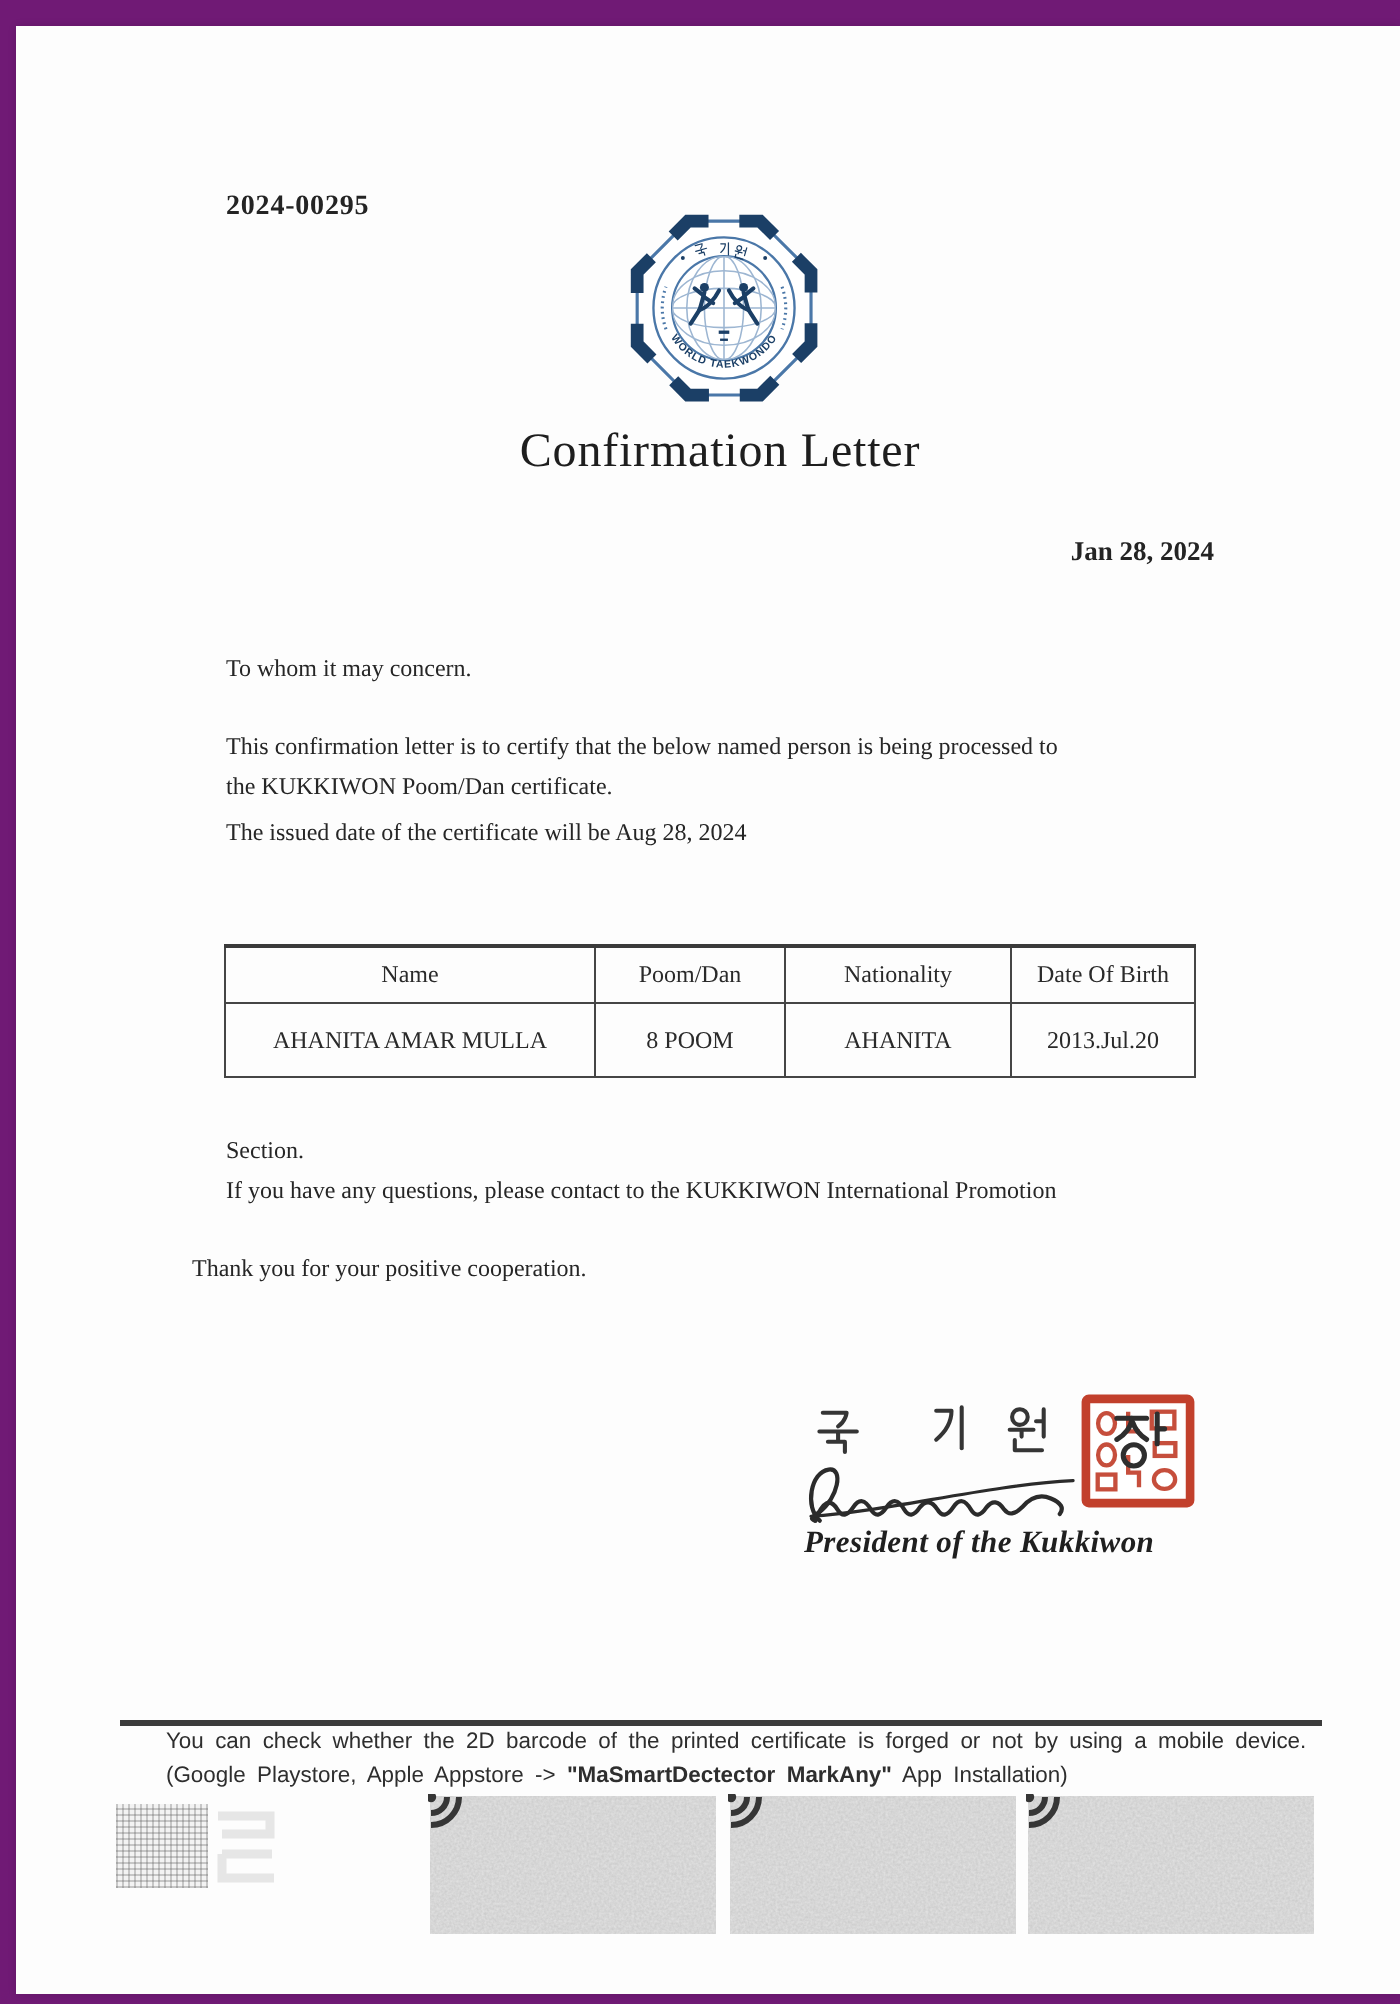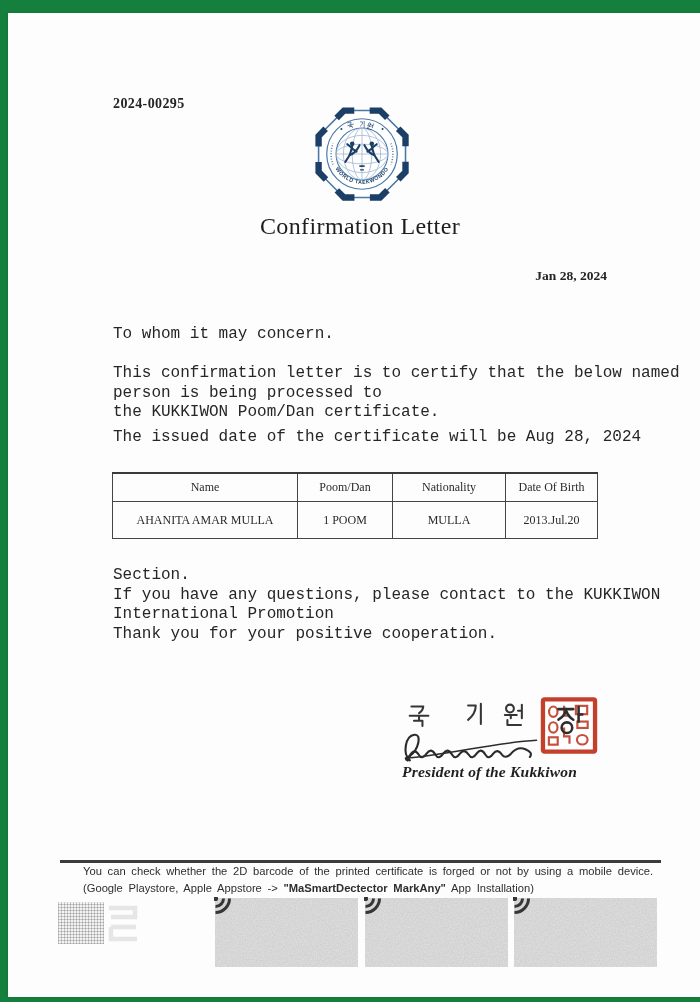--- a/index.html
+++ b/index.html
@@ -1,30 +1,30 @@
 <!DOCTYPE html>
 <html><head>
 <meta charset="utf-8">
 <style>
   html,body{margin:0;padding:0;}
   body{background:#e9e9e9;font-family:"Liberation Serif",serif;}
-  .stage{position:relative;width:700px;height:1002px;background:#15803d;overflow:hidden;}
+  .stage{position:relative;width:700px;height:1002px;background:#701a75;overflow:hidden;}
   .page{position:absolute;left:8px;top:13px;right:0;bottom:5px;background:#fdfdfd;
         box-shadow:0 0 4px rgba(0,0,0,.14);}
   .abs{position:absolute;}
   .doc-number{left:105px;top:83px;font-size:14px;font-weight:bold;color:#242424;letter-spacing:.4px;}
   .logo{left:304px;top:92px;}
   .title{left:12px;top:200px;width:680px;text-align:center;font-size:24px;color:#1e1e1e;letter-spacing:.4px;}
   .date{top:255px;right:93px;font-size:13.5px;font-weight:bold;color:#242424;}
-  .body-text{font-size:16px;color:#262626;line-height:19.5px;font-family:Liberation Mono, monospace;}
+  .body-text{font-size:12px;color:#262626;line-height:19.5px;}
   .salutation{left:105px;top:312px;}
   .para-certify{left:105px;top:351px;}
-  .para-issue{left:105px;top:415px;}
+  .para-issue{left:105px;top:394px;}
   .para-contact{left:105px;top:553px;}
-  .para-thanks{left:105px;top:612px;text-align:right;}
+  .para-thanks{left:88px;top:612px;text-align:right;}
   .cert-table{left:104px;top:459px;width:485px;border-collapse:collapse;table-layout:fixed;
               font-size:12px;color:#2a2a2a;}
   .cert-table td,.cert-table th{border:1.3px solid #454545;text-align:center;vertical-align:middle;
               font-weight:normal;padding:0;}
   .cert-table .hrow th{height:27px;border-top:2.3px solid #3a3a3a;}
   .cert-table .drow td{height:36px;}
   .sig-korean{left:400px;top:688px;}
   .seal{left:532px;top:684px;}
   .sig-script{left:388px;top:714px;}
   .president{left:394px;top:750px;font-size:15.5px;font-style:italic;font-weight:bold;
@@ -157,22 +157,22 @@
         </colgroup>
       <tbody>
           <tr class="hrow">
         <th>Name</th>
         <th>Poom/Dan</th>
         <th>Nationality</th>
         <th>Date Of Birth</th>
       </tr>
       <tr class="drow">
         <td>AHANITA AMAR MULLA</td>
-        <td>1 POOM</td>
-        <td>MULLA</td>
+        <td>8 POOM</td>
+        <td>AHANITA</td>
         <td>2013.Jul.20</td>
       </tr>
     </tbody>
       </table>
 
     <div class="abs body-text para-contact">
       <span style="display:block">Section.</span>
       <span style="display:block">If you have any questions, please contact to the KUKKIWON International Promotion</span>
     </div>
 

